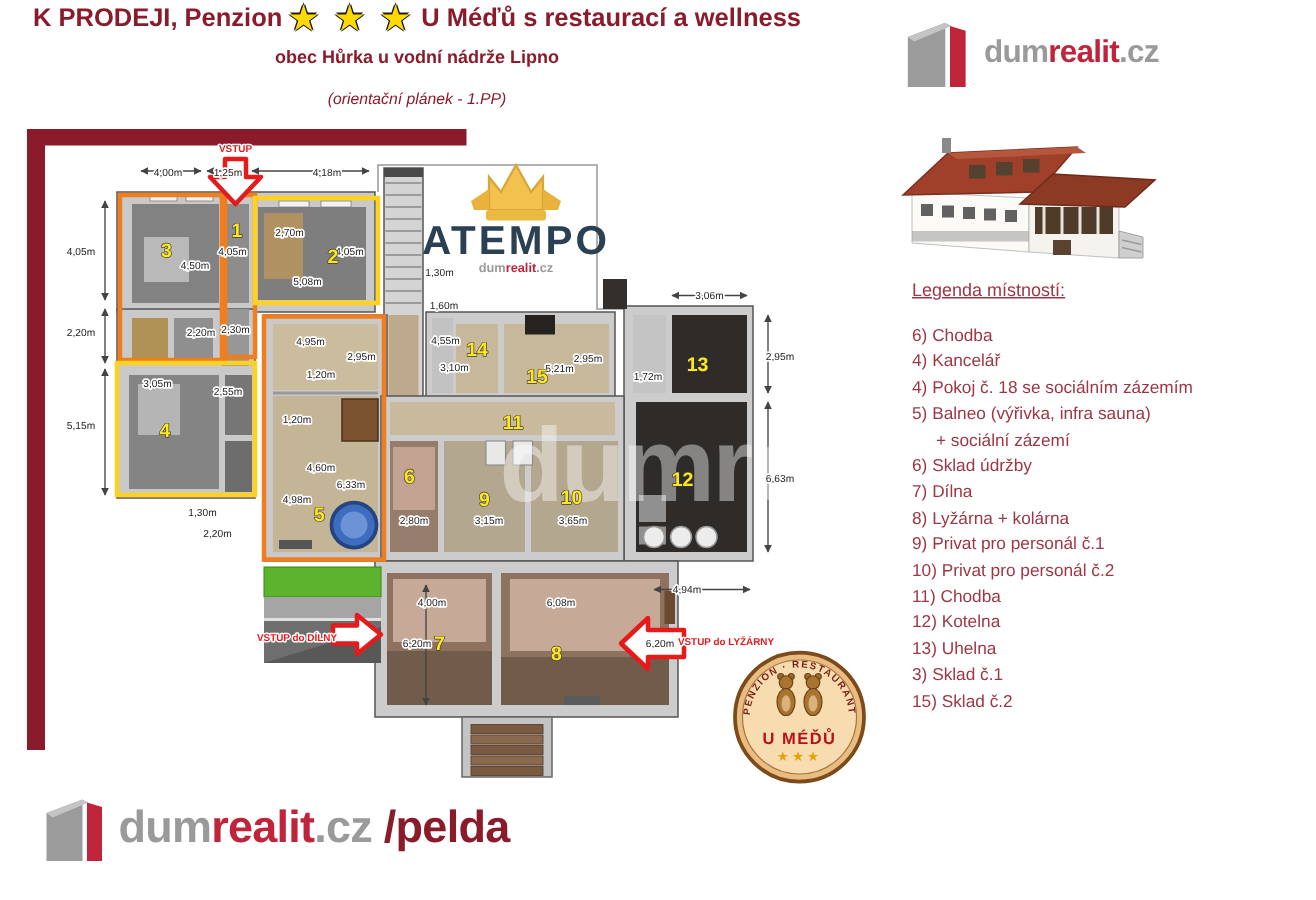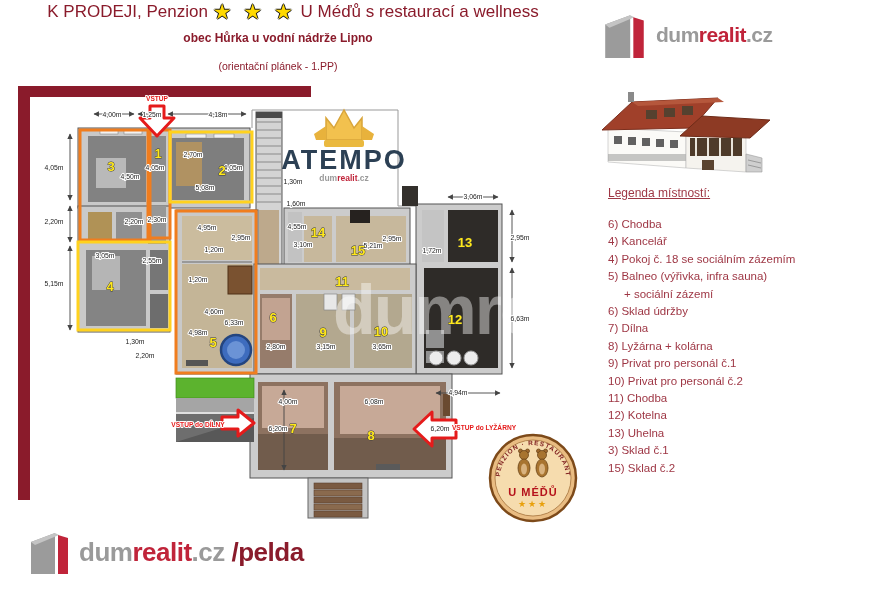--- a/index.html
+++ b/index.html
@@ -1,42 +1,42 @@
 <!DOCTYPE html>
 <html><head>
 <meta charset="utf-8">
 <style>
   html,body{margin:0;padding:0;background:#fff;}
   #canvas{position:relative;width:877px;height:600px;background:#ffffff;overflow:hidden;
           font-family:"Liberation Sans",sans-serif;}
   .abs{position:absolute;}
 
   
-  #hdr-line1{left:0;top:6;width:556px;text-align:center;color:#8a1b2b;font-weight:normal;font-size:17px;padding-left:15px;}
+  #hdr-line1{left:0;top:6;width:556px;text-align:center;color:#8a1b2b;font-weight:bold;font-size:17px;}
   #hdr-line1 .stars{color:#ffd900;font-size:21px;letter-spacing:3px;vertical-align:-2px;
       text-shadow:-1px 0 #1a1a1a,1px 0 #1a1a1a,0 -1px #1a1a1a,0 1px #1a1a1a;}
   #hdr-line2{left:0;top:31px;width:556px;text-align:center;color:#8a1b2b;font-weight:bold;font-size:12px;}
-  #hdr-note{left:0;top:60px;width:556px;text-align:center;color:#8a1b2b;font-size:10.5px;}
+  #hdr-note{left:0;top:60px;width:556px;text-align:center;color:#8a1b2b;font-size:10.5px;font-style:italic;}
 
   .bar-h{left:18px;top:86px;width:293px;height:11px;background:#8a1b2b;}
   .bar-v{left:18px;top:86px;width:12px;height:414px;background:#8a1b2b;}
 
   
   #logo-top{left:602px;top:10px;display:flex;align-items:center;gap:8px;}
   .brandtext{font-size:21px;font-weight:bold;letter-spacing:-0.5px;white-space:nowrap;}
   .brandtext .g{color:#9a9a9a;} .brandtext .r{color:#c0243a;}
   #house-wrap{left:598px;top:76px;}
   #legend{left:608px;top:186px;width:265px;color:#9e3644;font-size:11.5px;}
   #legend-title{font-size:12px;text-decoration:underline;margin-bottom:16px;color:#9e3644;}
   .legend-item{line-height:17.4px;white-space:nowrap;}
   .legend-item.indent{padding-left:16px;}
 
   
   #logo-bottom{left:30px;top:528px;display:flex;align-items:center;gap:9px;}
-  #logo-bottom .brandtext{font-size:26px;}
+  #logo-bottom .brandtext{font-size:30px;}
   #logo-bottom .p{color:#8a1b2b;}
 
   
   #plan{left:0;top:0;}
   text{font-family:"Liberation Sans",sans-serif;}
   .dim{font-size:6.8px;fill:#222;text-anchor:middle;paint-order:stroke;stroke:#ffffff;stroke-width:2.2px;stroke-linejoin:round;}
   .rlab{font-size:6.6px;font-weight:bold;fill:#e51b1b;text-anchor:middle;paint-order:stroke;stroke:#ffffff;stroke-width:2px;stroke-linejoin:round;}
   .rn{font-size:13px;font-weight:bold;fill:#ffe81a;text-anchor:middle;paint-order:stroke;stroke:#3a3a3a;stroke-width:0.9px;stroke-linejoin:round;}
   .wm-big{font-size:70px;font-weight:bold;fill:#ffffff;opacity:0.42;text-anchor:middle;letter-spacing:-2px;}
   .atempo-t{font-size:27px;font-weight:bold;fill:#2c4054;letter-spacing:2px;text-anchor:middle;}

